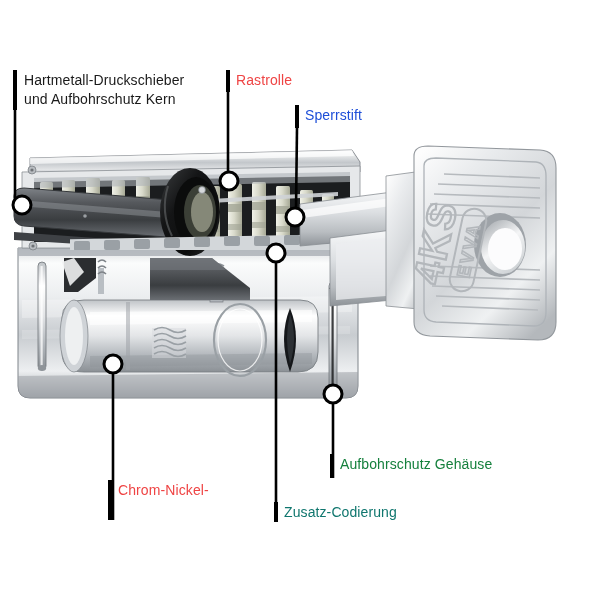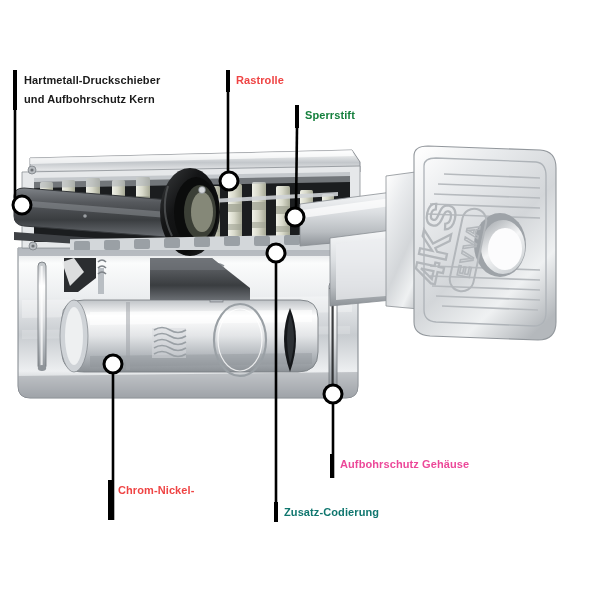--- a/index.html
+++ b/index.html
@@ -1,21 +1,21 @@
 <!DOCTYPE html>
 <html><head>
 <meta charset="utf-8">
 <style>
   html,body{margin:0;padding:0;background:#ffffff;}
   body{width:600px;height:600px;position:relative;overflow:hidden;
        font-family:"Liberation Sans","DejaVu Sans",sans-serif;}
   #stage{position:absolute;left:0;top:0;width:600px;height:600px;background:#fff;}
   svg#art{position:absolute;left:0;top:0;width:600px;height:600px;}
-  .lbl{position:absolute;color:#1a1a1a;font-size:11px;line-height:19px;
-       white-space:pre;letter-spacing:0.1px;font-weight:bold;}
+  .lbl{position:absolute;color:#1a1a1a;font-size:14px;line-height:19px;
+       white-space:pre;letter-spacing:0.1px;}
   .lbl span{display:block;}
 </style>
 </head>
 <body>
 
 <div id="stage">
 
   <svg id="art" viewBox="0 0 600 600">
     <defs>
       <linearGradient id="gSteelV" x1="0" y1="0" x2="0" y2="1">
@@ -337,18 +337,18 @@
           <path d="M333,403 L333,478" stroke="#000000" stroke-width="2.6" fill="none"></path>
           <line x1="332" y1="454" x2="332" y2="478" stroke="#000000" stroke-width="4"></line>
           <circle cx="333" cy="394" r="9" fill="#ffffff" stroke="#000000" stroke-width="3"></circle>
         </g>
       </g>
   </svg>
 
   <div id="labels">
       <div class="lbl" style="left: 24px; top: 71px; color: rgb(26, 26, 26);"><span>Hartmetall-Druckschieber</span><span>und Aufbohrschutz Kern</span></div>
       <div class="lbl" style="left: 236px; top: 71px; color: #ef4444;"><span>Rastrolle</span></div>
-      <div class="lbl" style="left: 305px; top: 106px; color: #15803d;"><span>Sperrstift</span></div>
+      <div class="lbl" style="left: 305px; top: 106px; color: #1d4ed8;"><span>Sperrstift</span></div>
       <div class="lbl" style="left: 118px; top: 481px; color: #ef4444;"><span>Chrom-Nickel-</span></div>
       <div class="lbl" style="left: 284px; top: 503px; color: #0f766e;"><span>Zusatz-Codierung</span></div>
-      <div class="lbl" style="left: 340px; top: 455px; color: #ec4899;"><span>Aufbohrschutz Gehäuse</span></div>
+      <div class="lbl" style="left: 340px; top: 455px; color: #15803d;"><span>Aufbohrschutz Gehäuse</span></div>
     </div>
 </div>
 
 </body></html>

